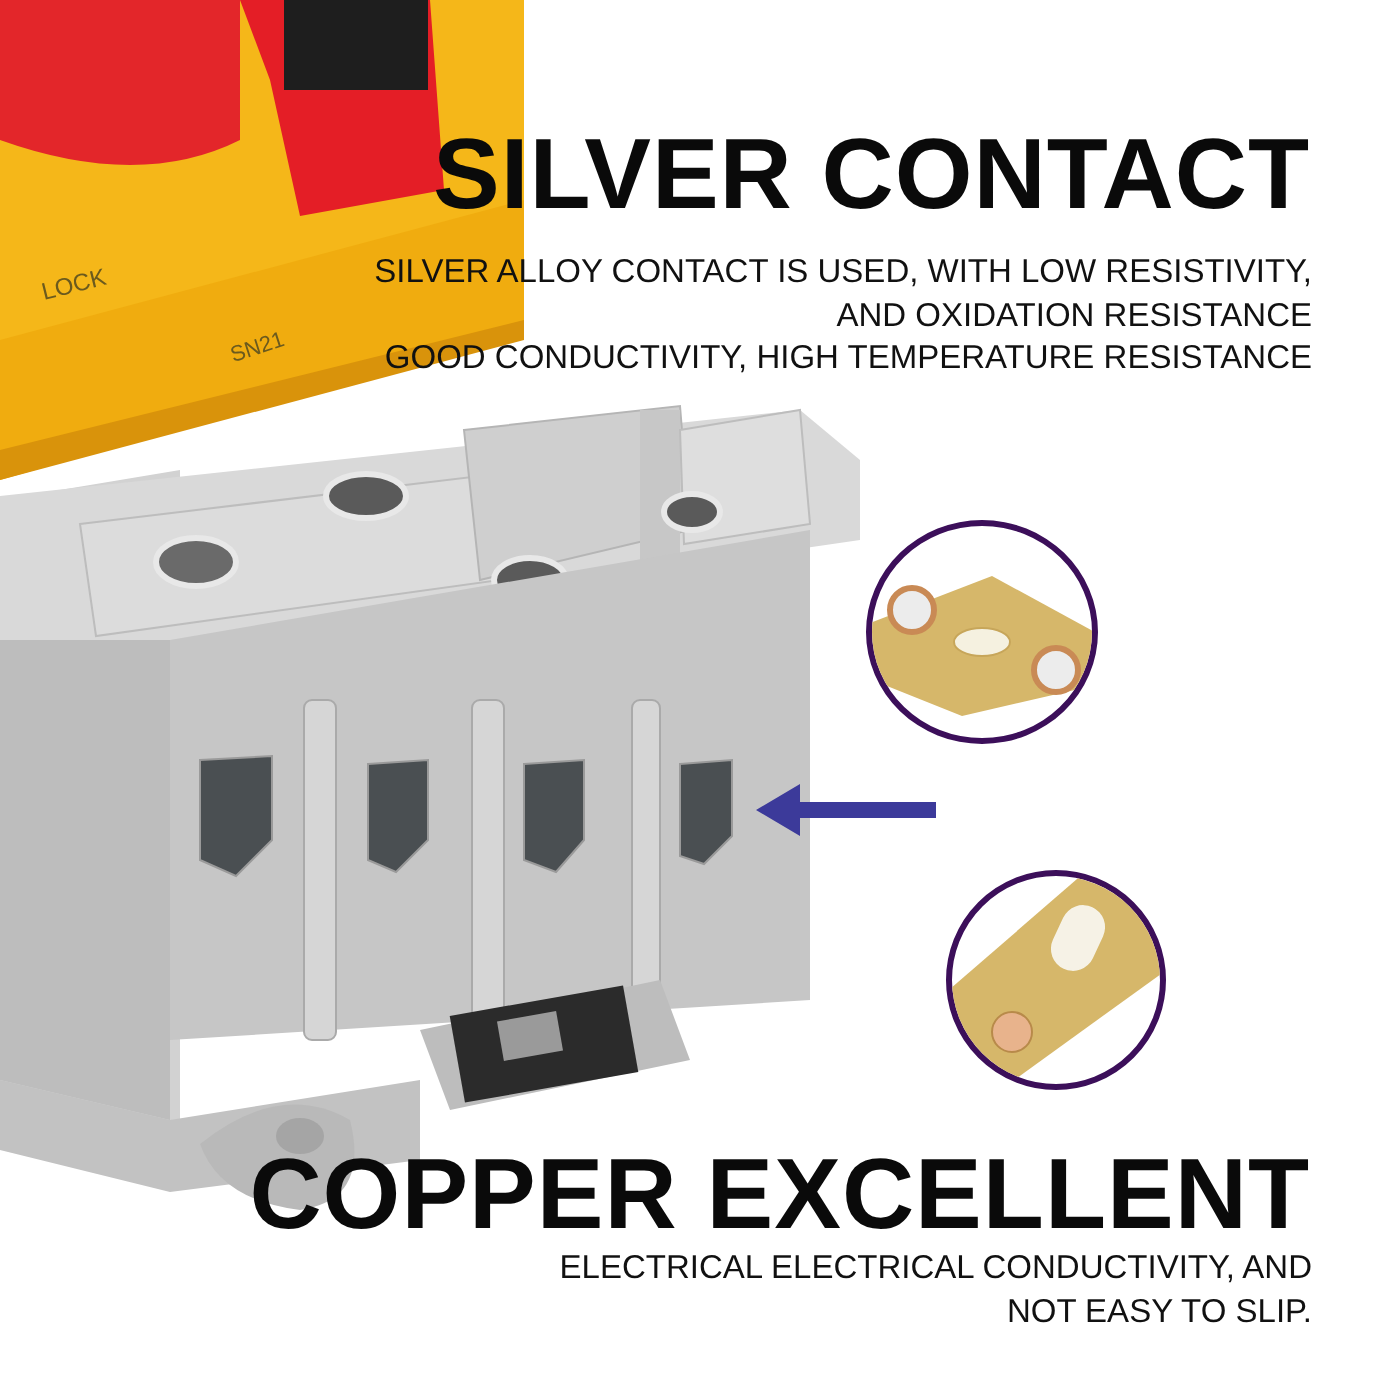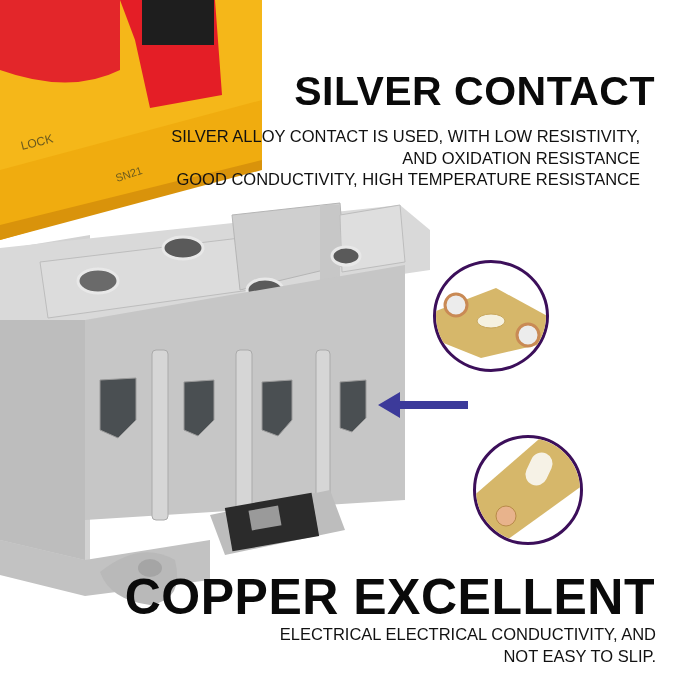--- a/index.html
+++ b/index.html
@@ -1,22 +1,22 @@
 <!DOCTYPE html>
 <html><head>
   <meta charset="utf-8">
   <style>
     html, body { margin: 0; padding: 0; }
     body { width: 700px; height: 700px; background: #ffffff; overflow: hidden; position: relative; font-family: "Liberation Sans", sans-serif; }
     .stage { position: absolute; left: 0; top: 0; width: 700px; height: 700px; }
     .product { position: absolute; left: 0; top: 0; width: 480px; height: 620px; }
     .headline { position: absolute; font-weight: bold; color: #0a0a0a; letter-spacing: 0.5px; white-space: nowrap; }
     .desc { position: absolute; color: #111; font-size: 16.5px; line-height: 21.5px; text-align: right; white-space: nowrap; }
-    .title-silver { right: 45px; top: 68px; font-size: 41px; }
-    .desc-silver { right: 60px; top: 126px; }
+    .title-silver { right: 45px; top: 58px; font-size: 50px; }
+    .desc-silver { right: 44px; top: 126px; }
     .title-copper { right: 45px; top: 568px; font-size: 50px; }
     .desc-copper { right: 44px; top: 624px; }
     .mark { position: absolute; font-size: 11px; color: #6b5a1e; transform: rotate(-18deg); }
     .detail { position: absolute; border: 3px solid #3c0f5a; border-radius: 50%; background: #fff; overflow: hidden; }
   </style>
 </head>
 <body>
 
 <div class="stage">
 

